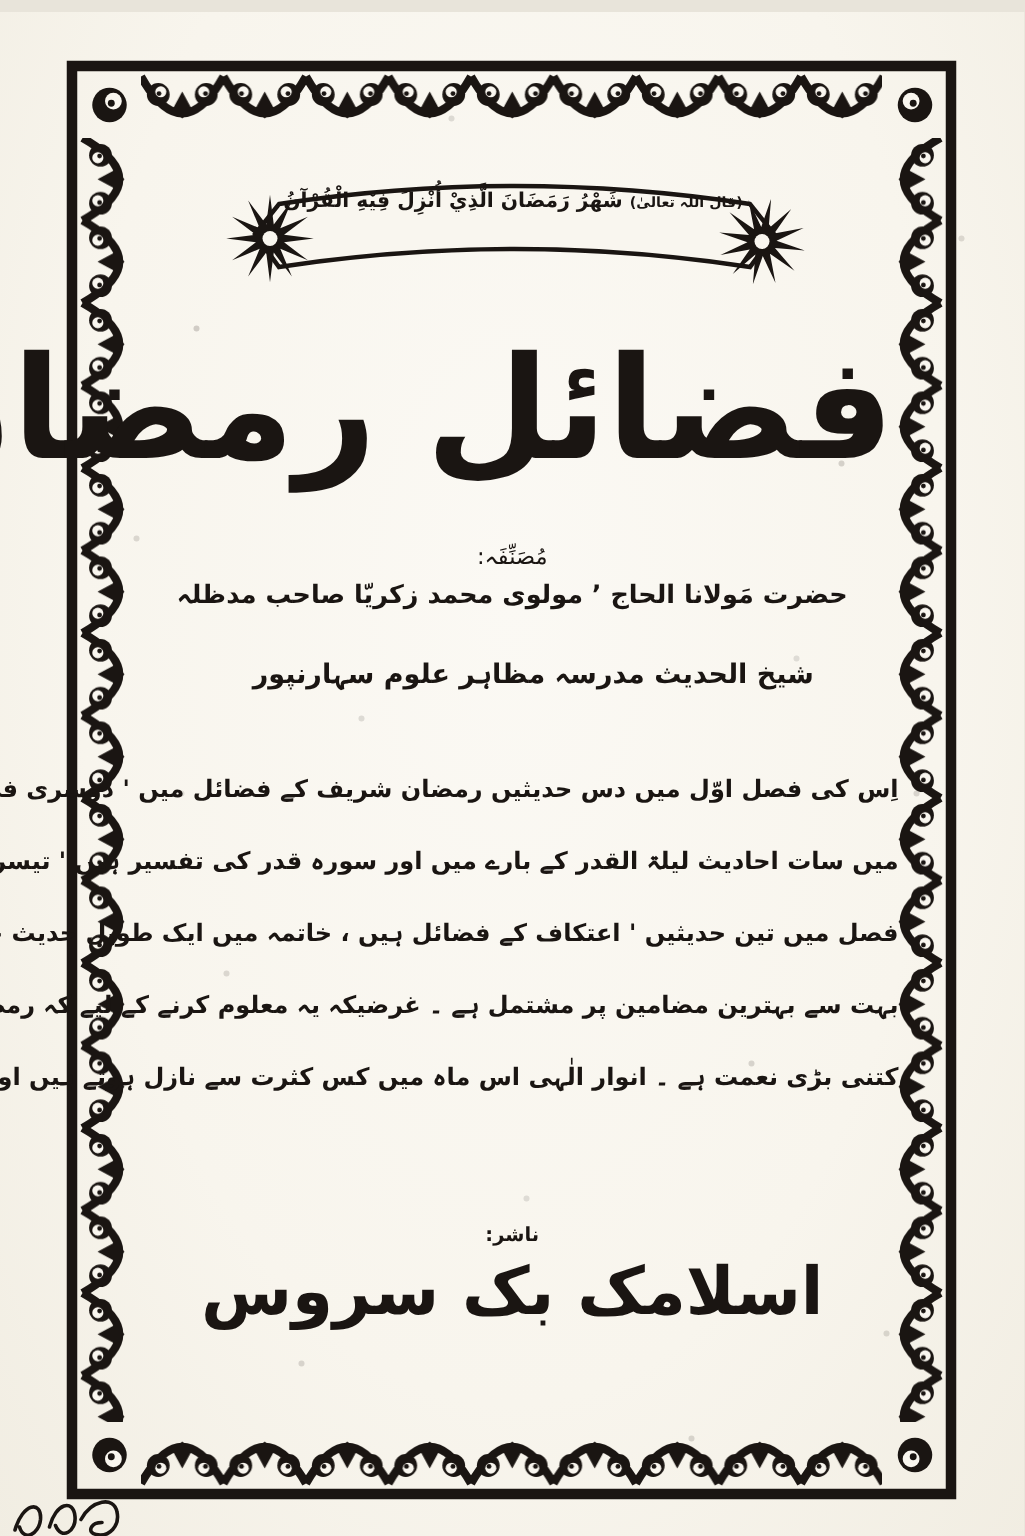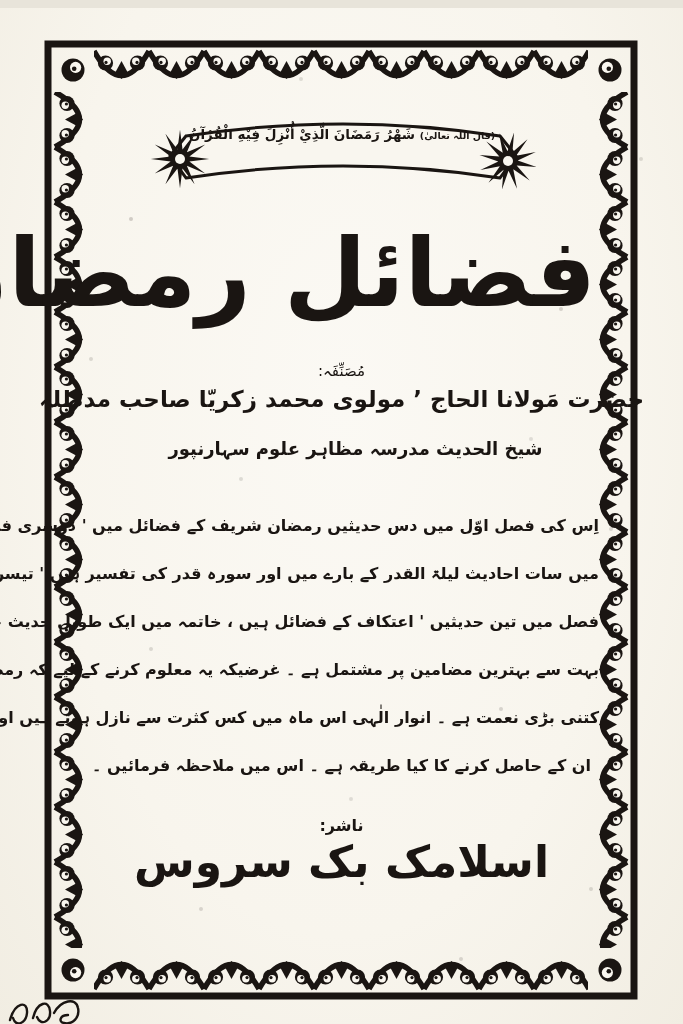--- a/index.html
+++ b/index.html
@@ -33,28 +33,28 @@
   
   .banner-text{left:186px;top:118px;width:312px;text-align:center;}
   .banner-l1{font-size:13.5px;font-weight:700;white-space:nowrap;}
   .banner-attrib{font-size:9.5px;font-weight:700;}
   .banner-l2{font-size:15px;font-weight:700;white-space:nowrap;margin-top:6px;}
 
   .title{left:0;top:188px;width:596px;text-align:left;
     font-size:95px;font-weight:700;line-height:155px;white-space:nowrap;}
 
   .author-label{left:0;top:354px;width:683px;text-align:center;font-size:15px;font-weight:400;}
-  .author-name{left:0;top:378px;width:683px;text-align:center;font-size:23px;font-weight:700;white-space:nowrap;}
+  .author-name{left:0;top:378px;width:683px;text-align:center;font-size:17px;font-weight:700;white-space:nowrap;}
   .author-pos{left:14px;top:430px;width:683px;text-align:center;font-size:18px;font-weight:700;}
 
   .desc{left:84px;top:494px;width:515px;}
   .desc-line{height:48px;line-height:48px;font-size:16px;font-weight:700;
     text-align:center;white-space:nowrap;}
 
-  .pub-label{left:0;top:808px;width:683px;text-align:center;font-size:16px;font-weight:700;}
+  .pub-label{left:0;top:808px;width:683px;text-align:center;font-size:13px;font-weight:700;}
   .pub-name{left:0;top:828px;width:683px;text-align:center;font-size:44px;font-weight:700;}
 </style>
 </head>
 <body>
 
 <div class="page">
 
   <div class="speckles"></div>
 
   <svg class="frame-svg" width="683" height="1024" viewBox="0 0 683 1024">
@@ -142,19 +142,18 @@
   <div class="txt author-label">مُصَنِّفَہ:</div>
   <div class="txt author-name">حضرت مَولانا الحاج ’ مولوی محمد زکریّا صاحب مدظلہ</div>
   <div class="txt author-pos">شیخ الحدیث مدرسہ مظاہر علوم سہارنپور</div>
 
   <div class="txt desc">
     <div class="desc-line">اِس کی فصل اوّل میں دس حدیثیں رمضان شریف کے فضائل میں ' دوسری فصل</div>
     <div class="desc-line">میں سات احادیث لیلۃ القدر کے بارے میں اور سورہ قدر کی تفسیر ہیں ' تیسری</div>
     <div class="desc-line">فصل میں تین حدیثیں ' اعتکاف کے فضائل ہیں ، خاتمہ میں ایک طویل حدیث جو</div>
     <div class="desc-line">بہت سے بہترین مضامین پر مشتمل ہے ۔ غرضیکہ یہ معلوم کرنے کے لیے کہ رمضان المبارک</div>
     <div class="desc-line">کتنی بڑی نعمت ہے ۔ انوار الٰہی اس ماہ میں کس کثرت سے نازل ہوتے ہیں اور</div>
-    <div class="desc-line">ان کے حاصل کرنے کا کیا طریقہ ہے ۔ اس میں ملاحظہ فرمائیں ۔</div>
   </div>
 
   <div class="txt pub-label">ناشر:</div>
   <div class="txt pub-name">اسلامک بک سروس</div>
 
 </div>
 
 </body></html>

